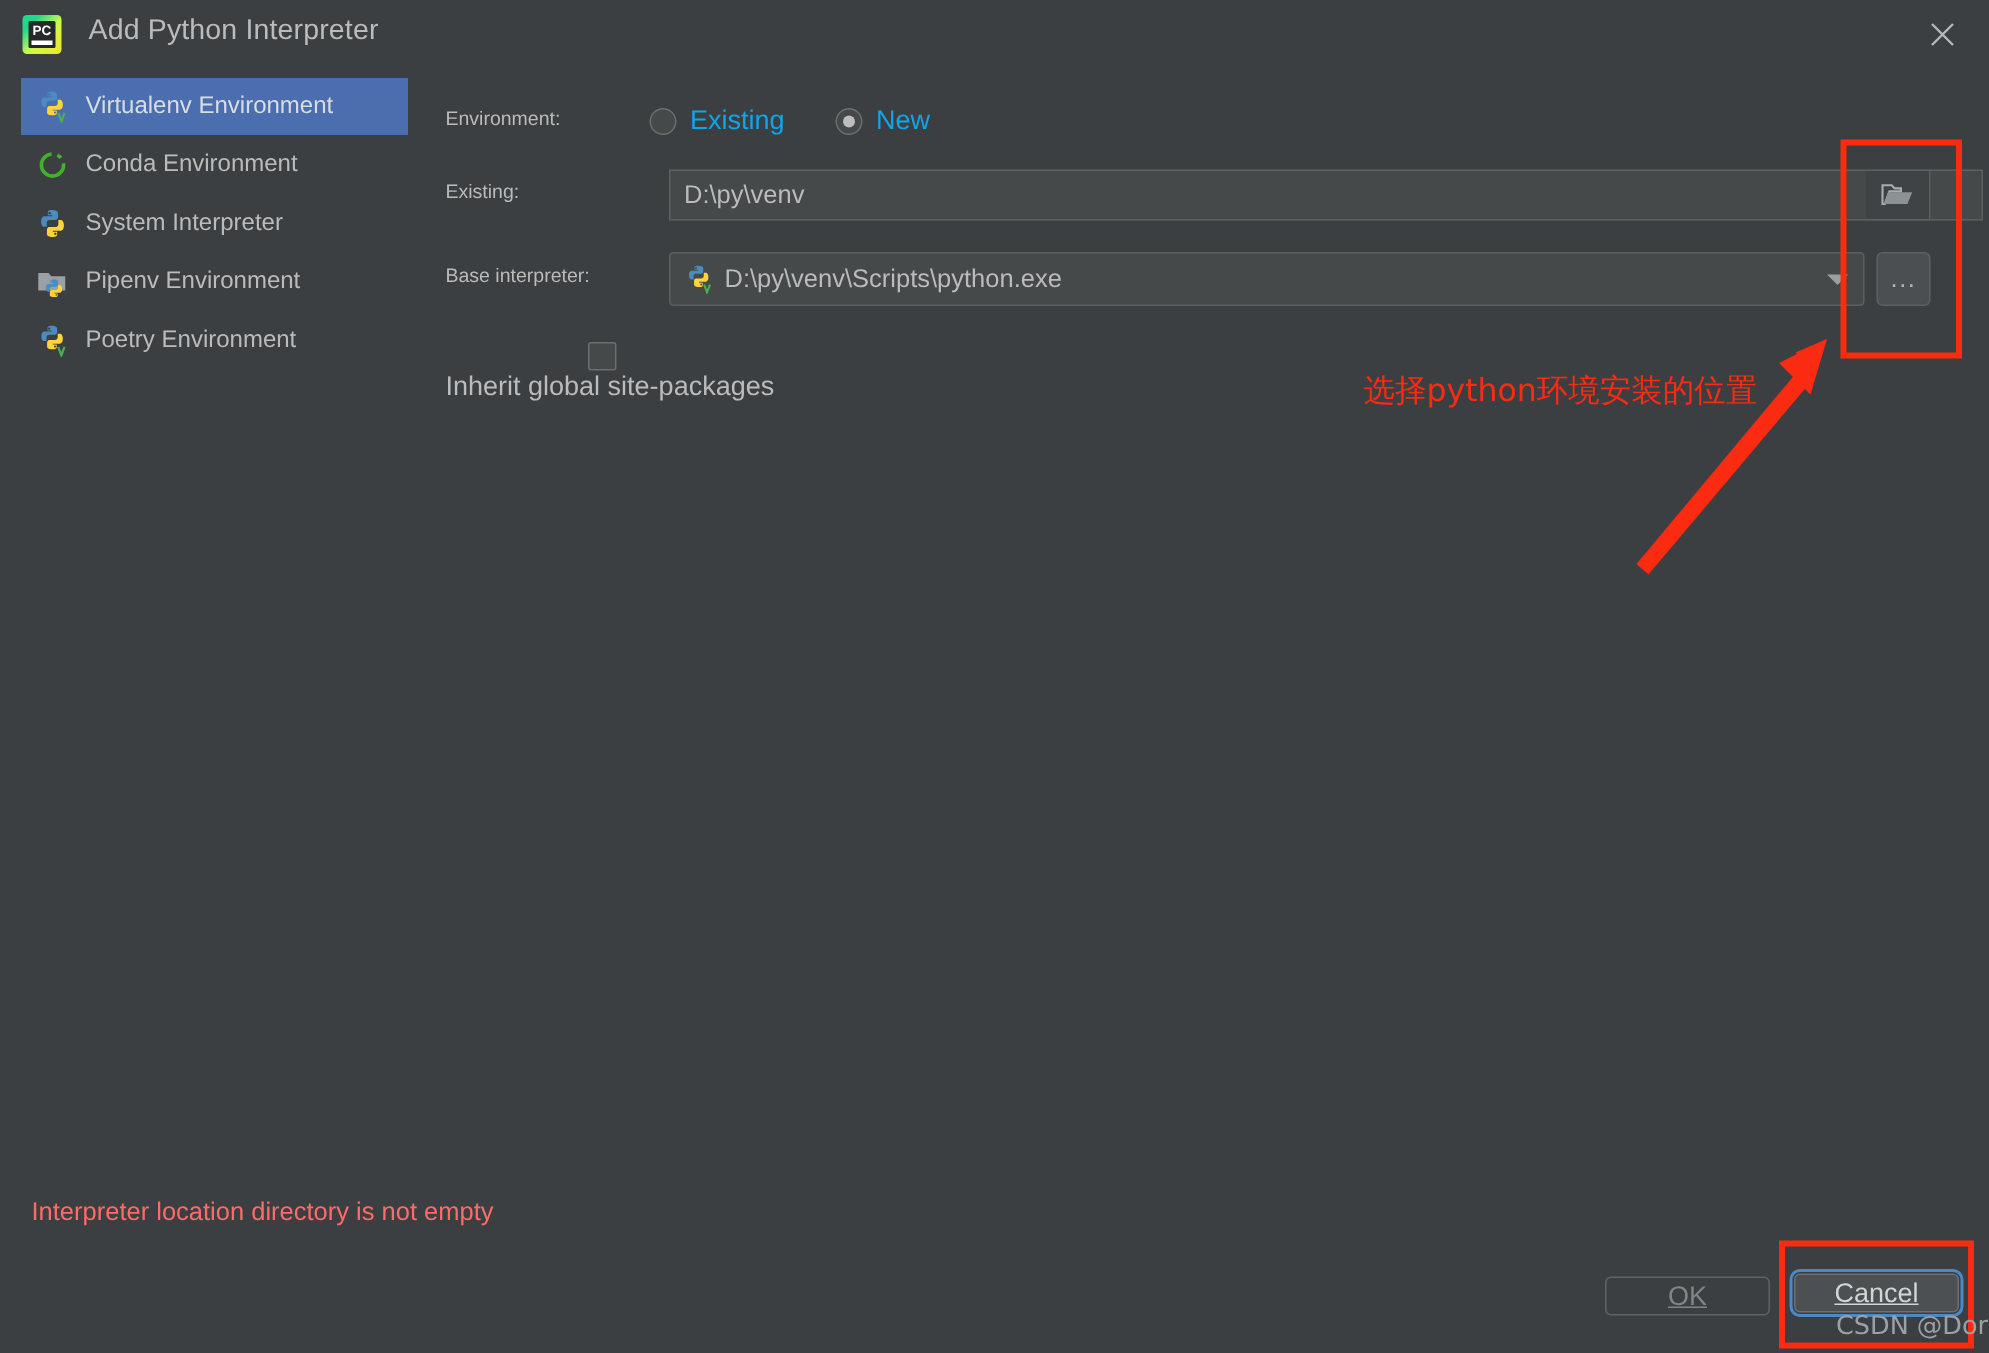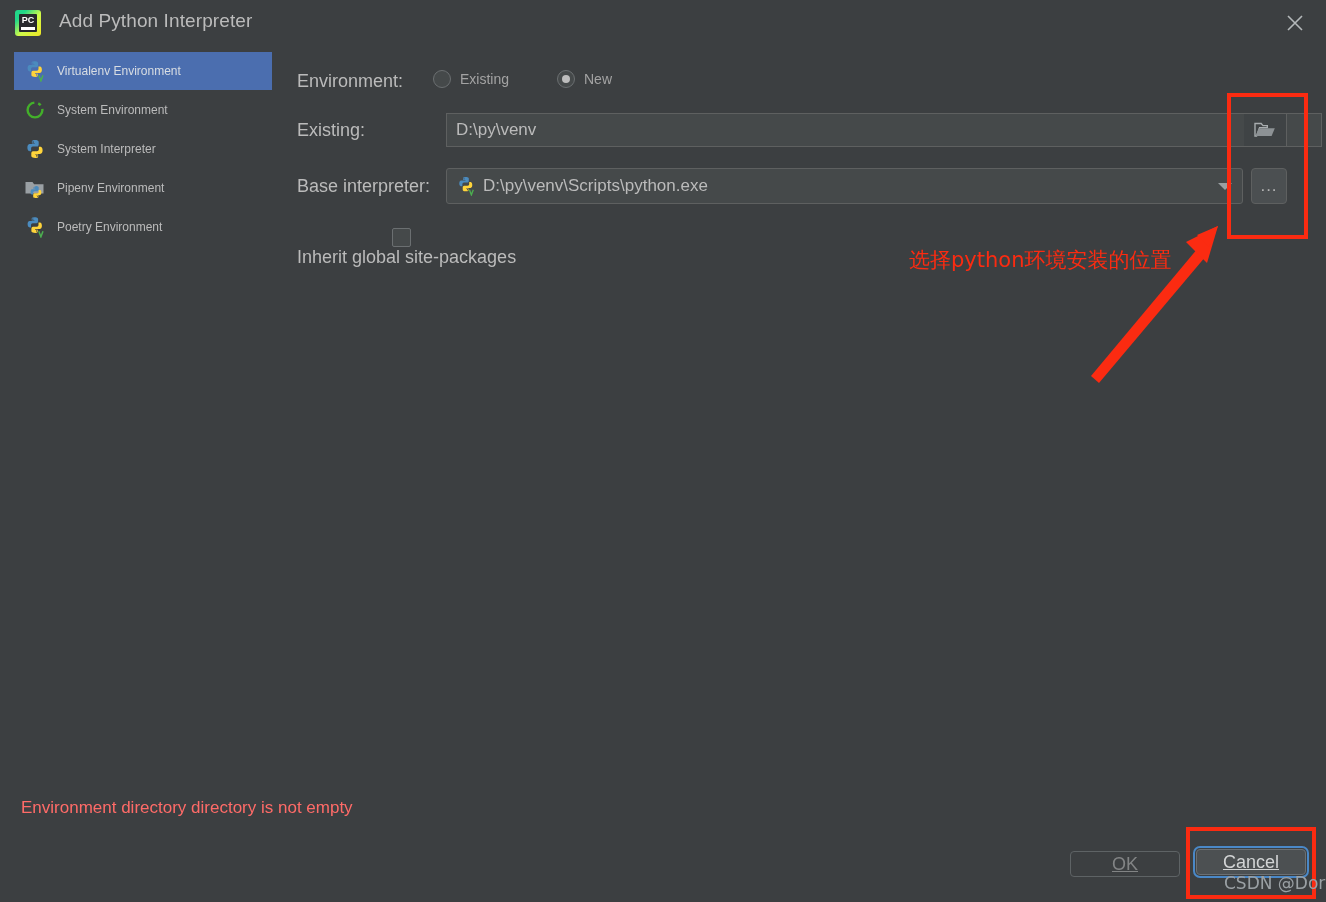--- a/index.html
+++ b/index.html
@@ -91,38 +91,38 @@
   .side-item.selected {
     background: #4b6eaf;
   }
   .side-item .icon {
     width: 22px; height: 22px;
     margin-right: 11px;
     flex: 0 0 22px;
     position: relative;
   }
   .side-item .label {
-    font-size: 12px;
+    font-size: 16px;
     color: #bbbbbb;
     white-space: nowrap;
   }
   .side-item.selected .label { color: #d8dde3; }
 
   
   #form {
     position: absolute;
     left: 0; top: 0;
     width: 1326px; height: 902px;
     pointer-events: none;
   }
   #form > * { pointer-events: auto; }
 
   .form-label {
     position: absolute;
-    font-size: 18px;
+    font-size: 13px;
     color: #bbbbbb;
     white-space: nowrap;
   }
 
   #env-label  { left: 297px; top: 71px; }
   #loc-label  { left: 297px; top: 120px; }
   #base-label { left: 297px; top: 176px; }
 
   .radio-wrap {
     position: absolute;
@@ -141,21 +141,21 @@
     flex: 0 0 18px;
   }
   .radio.checked::after {
     content: "";
     position: absolute;
     left: 4px; top: 4px;
     width: 8px; height: 8px;
     border-radius: 50%;
     background: #bdbdbd;
   }
-  .radio-wrap .rlabel { font-size: 14px; color: #a3a3a3; }
+  .radio-wrap .rlabel { font-size: 18px; color: #0ea5e9; }
 
   #radio-existing { left: 433px; top: 70px; }
   #radio-new      { left: 557px; top: 70px; }
 
   
   #location-field {
     position: absolute;
     left: 446px; top: 113px;
     width: 876px; height: 34px;
     background: #45494a;
@@ -343,21 +343,21 @@
     </span>
     <span class="label">Virtualenv Environment</span>
   </div>
 
   <div class="side-item">
     <span class="icon">
       <svg width="22" height="22" viewBox="0 0 22 22">
         <circle cx="11" cy="11" r="7.4" stroke="#43b02a" stroke-width="2.4" fill="none" stroke-dasharray="34 4 3 4"></circle>
       </svg>
     </span>
-    <span class="label">System Environment</span>
+    <span class="label">Conda Environment</span>
   </div>
 
   <div class="side-item">
     <span class="icon">
       <svg width="22" height="22" viewBox="0 0 22 22">
         <path d="M10.7 2c-2.8 0-2.8 1.3-2.8 1.3v2.2h2.9v.6H5.9S3.4 5.9 3.4 9.6c0 3.7 2.2 3.6 2.2 3.6h1.5v-2.4s-.1-2.2 2-2.2h3.7s1.9 0 1.9-1.9V4.1S15 2 10.7 2zM9.1 3.3c.4 0 .8.3.8.8s-.3.8-.8.8-.8-.3-.8-.8.4-.8.8-.8z" fill="#4b8bbe"></path>
         <path d="M11.3 20c2.8 0 2.8-1.3 2.8-1.3v-2.2h-2.9v-.6h4.9s2.5.1 2.5-3.6c0-3.7-2.2-3.6-2.2-3.6h-1.5v2.4s.1 2.2-2 2.2H9.2s-1.9 0-1.9 1.9v2.6S7 20 11.3 20zm1.6-1.3c-.4 0-.8-.3-.8-.8s.3-.8.8-.8.8.3.8.8-.4.8-.8.8z" fill="#ffd43b"></path>
       </svg>
     </span>
     <span class="label">System Interpreter</span>
@@ -425,21 +425,21 @@
     <span id="base-arrow"></span>
   </div>
 
   <div id="base-more">...</div>
 
   <div id="inherit-row">
     <span class="checkbox"></span>
     <span class="clabel">Inherit global site-packages</span>
   </div>
 
-  <div id="error-msg">Environment directory directory is not empty</div>
+  <div id="error-msg">Interpreter location directory is not empty</div>
 
   <div class="dlg-btn" id="ok-btn">OK</div>
   <div class="dlg-btn" id="cancel-btn">Cancel</div>
 </div>
 
 <div id="annotations">
   <div class="red-box" id="redbox-browse"></div>
   <div class="red-box" id="redbox-cancel"></div>
   <div id="anno-text">选择python环境安装的位置</div>
 

